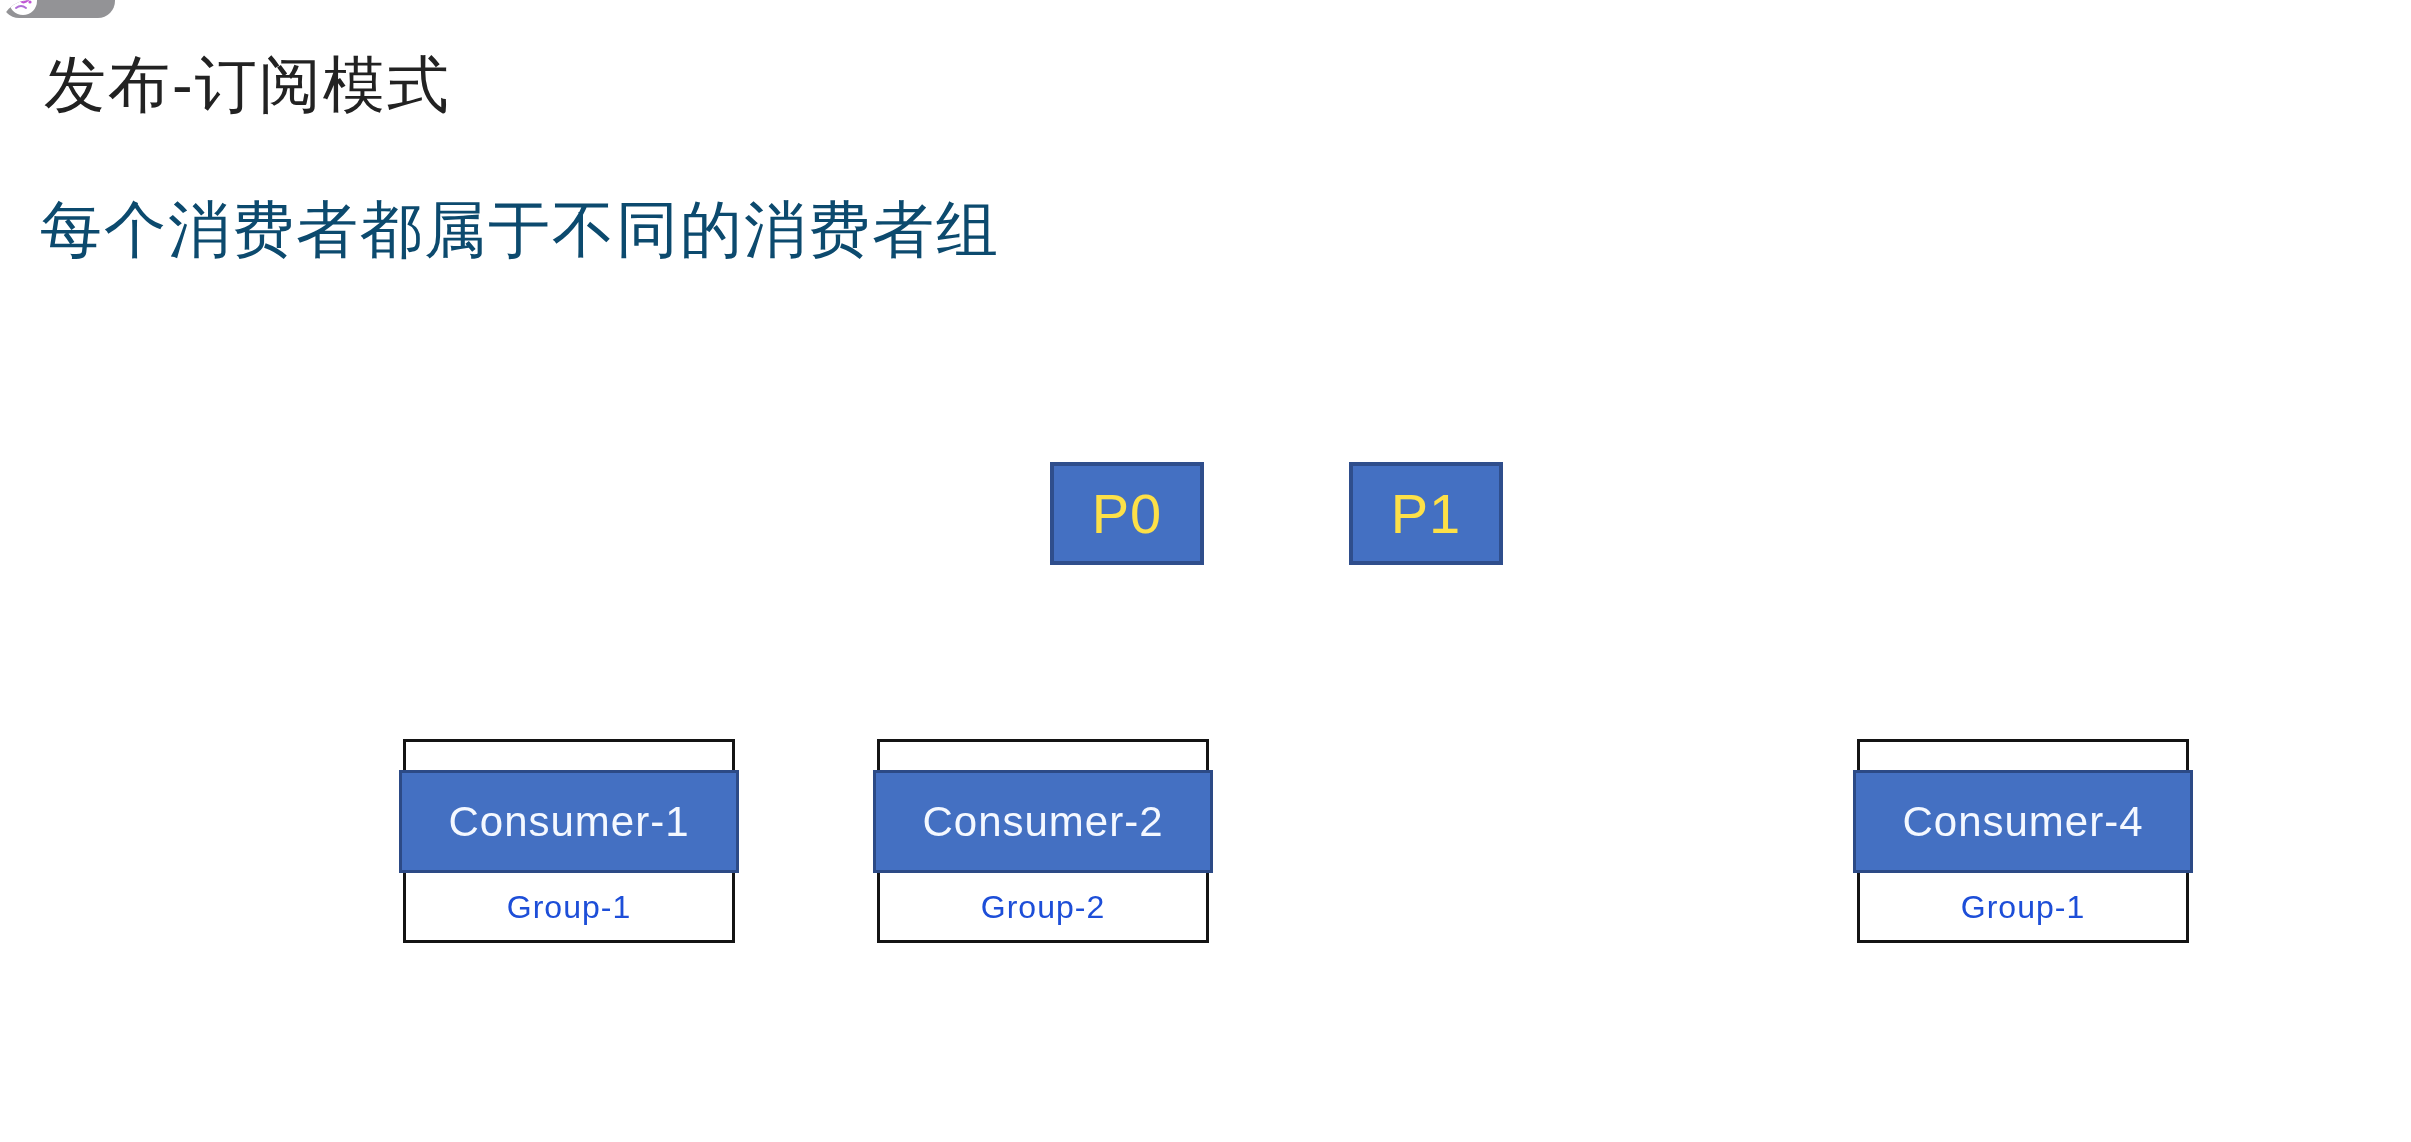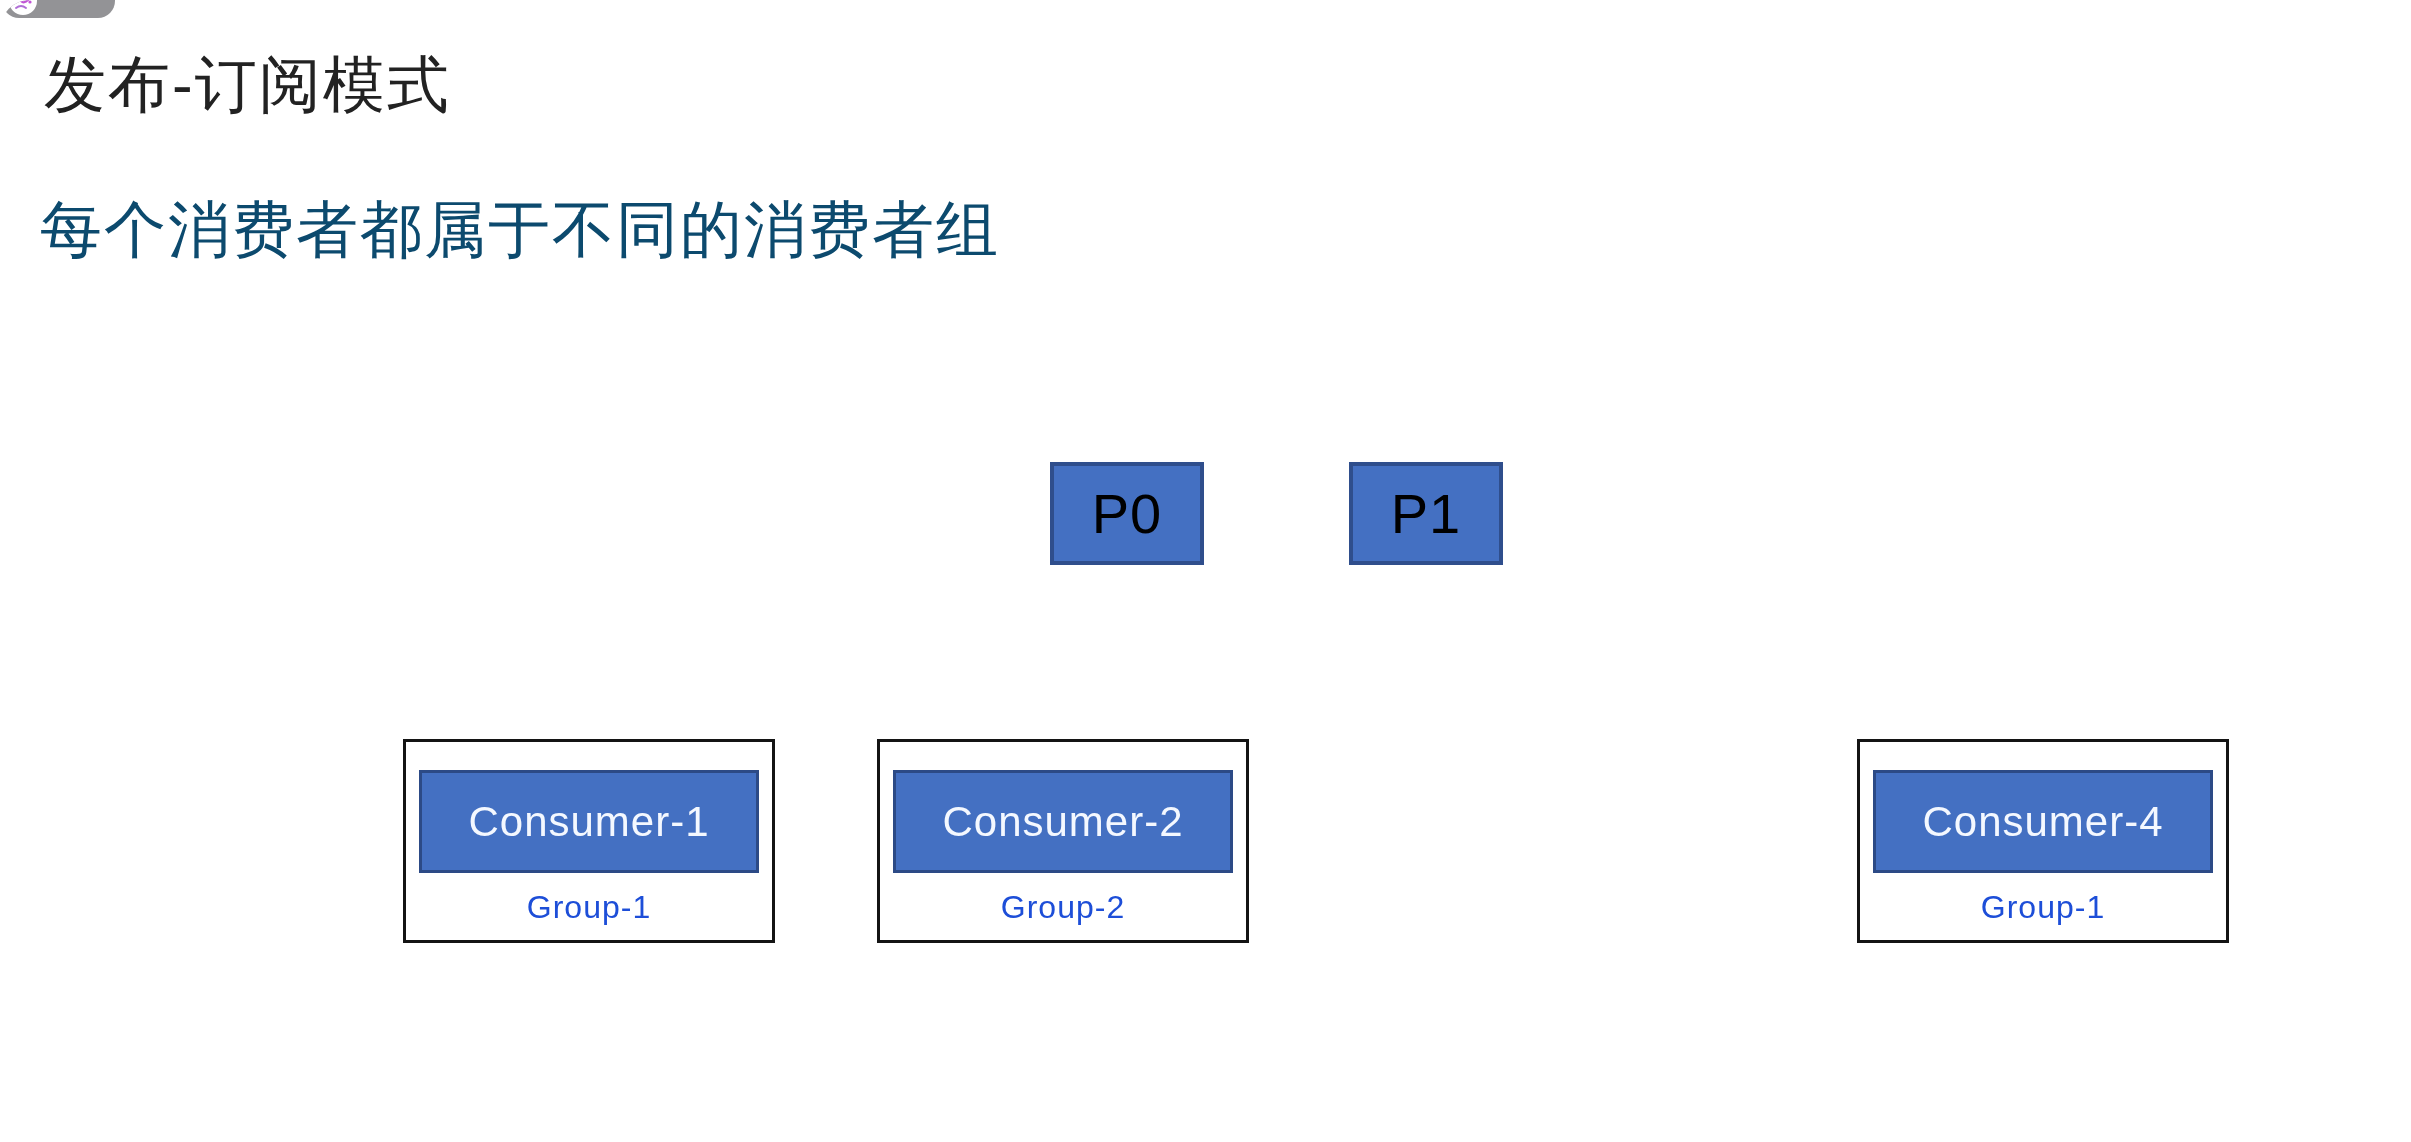--- a/index.html
+++ b/index.html
@@ -72,34 +72,34 @@
     width: 154px;
     height: 103px;
     box-sizing: border-box;
     background: #4470C2;
     border: 4px solid #2F4E8C;
     display: flex;
     align-items: center;
     justify-content: center;
   }
   .partition span {
-    color: #000000;
+    color: #fde047;
     font-size: 56px;
     font-weight: 300;
     letter-spacing: 1px;
     text-align: right;
   }
   .partition.p0 { left: 1050px; }
   .partition.p1 { left: 1349px; }
 
   
   .group {
     position: absolute;
     top: 739px;
-    width: 372px;
+    width: 332px;
     height: 204px;
     box-sizing: border-box;
     background: #ffffff;
     border: 3px solid #141414;
     display: flex;
     flex-direction: column;
     align-items: center;
   }
   .group.g1 { left: 403px; }
   .group.g2 { left: 877px; }

